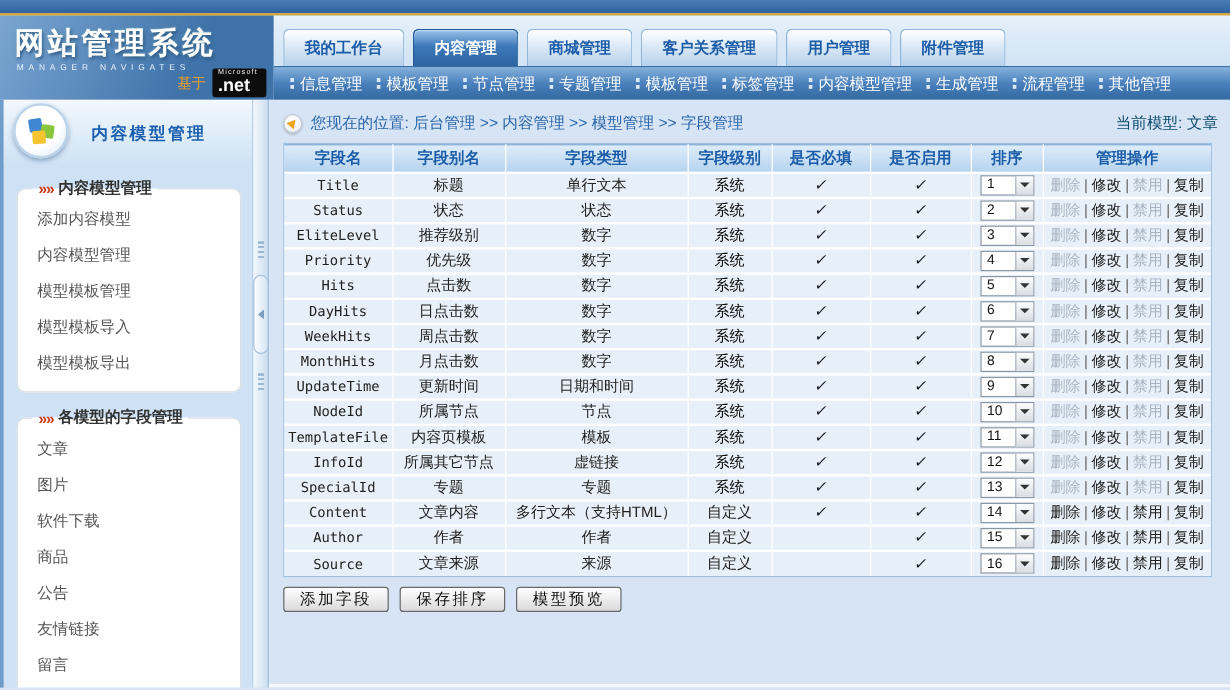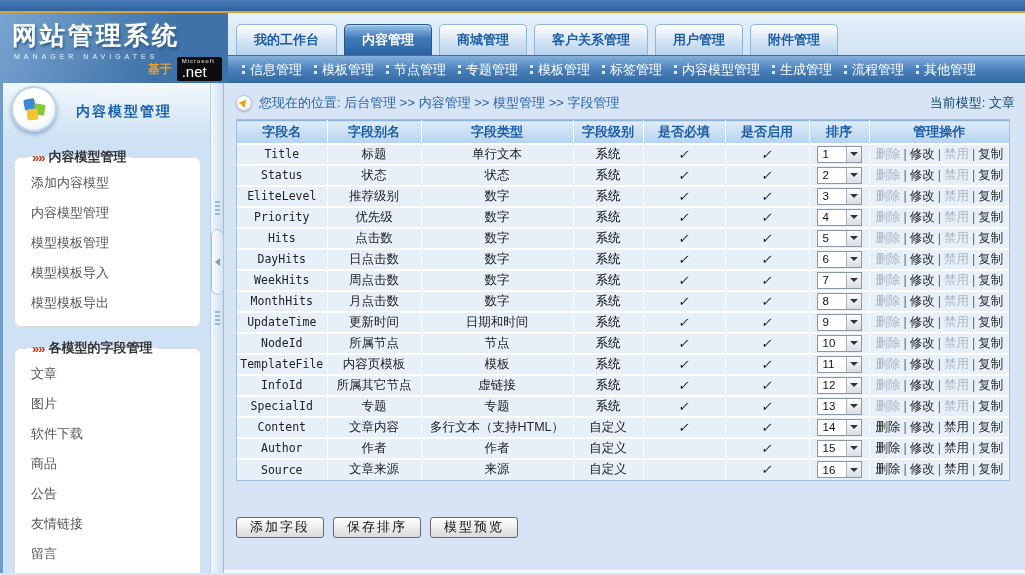--- a/index.html
+++ b/index.html
@@ -12,24 +12,24 @@
 .header{position:relative;height:70px;display:flex}
 .logo-panel{position:relative;width:228px;height:70px;flex:none;z-index:2;
   background:linear-gradient(115deg,#7aa5d2,#3f72a8 70%);overflow:hidden}
 .swoosh{position:absolute;left:228px;top:0;width:440px;height:15px;z-index:0;
   background:linear-gradient(#477ab2,#35689f);border-bottom:2px solid #d9a22b;
   border-bottom-right-radius:100% 160%}
 .logo-title{position:absolute;left:12px;top:6px;font-size:25px;font-weight:bold;color:#fff;
   letter-spacing:3px;text-shadow:1px 2px 3px #24507e, 0 0 2px #9cc}
 .logo-sub{position:absolute;left:14px;top:40px;font-size:7px;color:#e8f2fb;letter-spacing:4px}
 .logo-netrow{position:absolute;right:6px;bottom:2px;display:flex;align-items:flex-end;gap:5px}
-.jiyu{color:#f0a020;font-size:12px;font-weight:bold;padding-bottom:3px}
+.jiyu{color:#f0a020;font-size:12px;font-weight:normal;padding-bottom:3px}
 .netbox{background:#0d0d0d;color:#fff;border-radius:2px;padding:1px 7px 2px 5px;line-height:1}
 .netbox .ms{display:block;font-size:6px;letter-spacing:1px;color:#eee}
-.netbox .net{display:block;font-size:15px;font-weight:normal}
+.netbox .net{display:block;font-size:15px;font-weight:bold}
 .header-right{flex:1;display:flex;flex-direction:column;position:relative;
   background:linear-gradient(#e6f1fb,#c2d9ef)}
 .tabs{height:42px;display:flex;align-items:flex-end;padding-left:8px;position:relative;z-index:1}
 .tab{height:31px;line-height:29px;padding:0 17px;margin-right:7px;white-space:nowrap;
   border:1px solid #92b6da;border-bottom:none;border-radius:5px 5px 0 0;
   background:linear-gradient(#ffffff,#d4e4f4 55%,#b6d1ec);
   color:#1d5da8;font-size:13px;font-weight:bold;cursor:pointer;
   box-shadow:inset 0 1px 0 #fff}
 .tab.active{background:linear-gradient(#9cc2e8,#3d79ba 45%,#2d63a0);color:#fff;
   border-color:#26598f;box-shadow:inset 0 1px 0 #b9d7f2}
@@ -99,21 +99,21 @@
 .order{display:inline-flex;width:45px;height:17px;border:1px solid #8a97a5;background:#fff;
   align-items:center;cursor:pointer;vertical-align:middle}
 .order-num{flex:1;font-size:11.5px;text-align:left;padding-left:5px;color:#111}
 .order-btn{width:15px;height:15px;flex:none;background:linear-gradient(#fdfdfd,#d9dde2);
   border-left:1px solid #aab2bb;display:flex;align-items:center;justify-content:center}
 .tri-down{width:0;height:0;border-left:4px solid rgba(0,0,0,0);
   border-right:4px solid rgba(0,0,0,0);border-top:4px solid #333}
 .action{cursor:pointer;color:#222}
 .action.disabled{color:#a9b4c2;cursor:default}
 .sep{color:#666;margin:0 3px}
-.btnrow{margin-top:32px;display:flex;gap:9px}
+.btnrow{margin-top:3px;display:flex;gap:9px}
 .btn{min-width:88px;height:21px;border:1px solid #686868;border-radius:3px;
   background:linear-gradient(#ffffff,#dadada);font-size:13px;color:#111;cursor:pointer;
   font-family:inherit;letter-spacing:2px}
 .bottomstrip{position:absolute;left:0;bottom:0;width:100%;height:4px;background:#f4f8fc;
   border-top:1px solid #dde6ef}
 </style>
 </head>
 <body>
 
 <div class="page">

